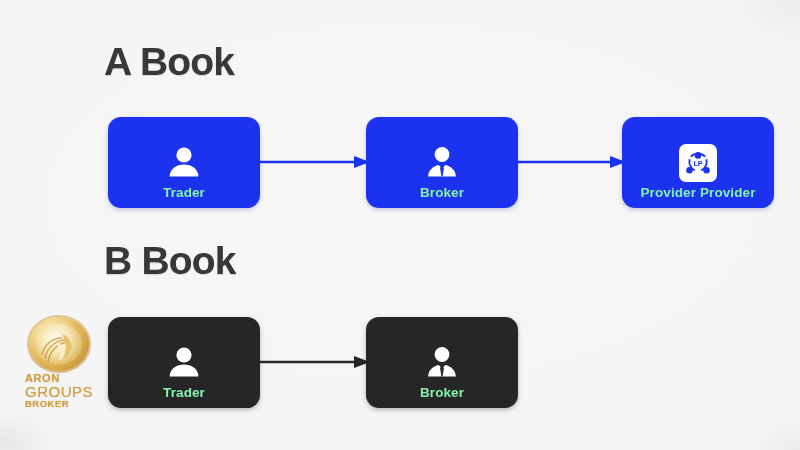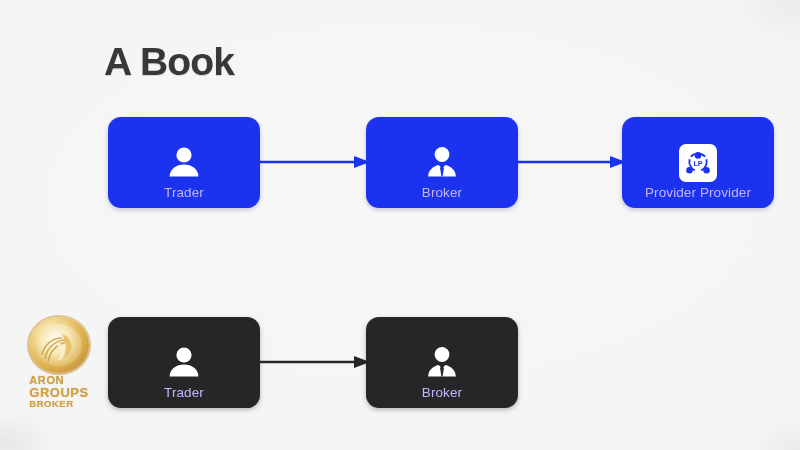--- a/index.html
+++ b/index.html
@@ -71,22 +71,22 @@
     box-shadow: 0 2px 5px rgba(0,0,0,0.26);
   }
   .node .glyph {
     height: 42px;
     display: flex;
     align-items: center;
     justify-content: center;
     margin-bottom: 2px;
   }
   .node .node-label {
-    color: #c4b5fd;
-    font-weight: normal;
+    color: #86efac;
+    font-weight: bold;
     font-size: 13.5px;
     letter-spacing: 0.1px;
     line-height: 1;
     white-space: nowrap;
   }
   .node.wide-label .node-label { font-size: 13.5px; }
 
   
   #node-a-trader { left: 108px; top: 117px; }
   #node-a-broker { left: 366px; top: 117px; }
@@ -139,21 +139,21 @@
     z-index: 2;
   }
   #brand-text {
     margin-top: 2px;
     text-align: left;
     line-height: 1.02;
     color: #d2a144;
     text-shadow: 0 0 1px rgba(180,130,40,0.55);
   }
   #brand-text .l1 { font-size: 11px; font-weight: bold; letter-spacing: 0.6px; display:block; }
-  #brand-text .l2 { font-size: 13px; font-weight: bold; letter-spacing: 0.5px; display:block; }
+  #brand-text .l2 { font-size: 15px; font-weight: normal; letter-spacing: 0.5px; display:block; }
   #brand-text .l3 { font-size: 9.5px; font-weight: bold; letter-spacing: 0.5px; display:block; }
 </style>
 </head>
 <body>
 
 <div id="stage">
 
   <div class="section-title" id="title-a">A Book</div>
 
   <div class="node blue" id="node-a-trader">
@@ -198,20 +198,21 @@
         </g>
         <circle cx="19" cy="11.4" r="3.3" fill="#1b32ee"></circle>
         <circle cx="10.5" cy="26.2" r="3.3" fill="#1b32ee"></circle>
         <circle cx="27.5" cy="26.2" r="3.3" fill="#1b32ee"></circle>
         <text x="19" y="22.4" text-anchor="middle" font-family="Liberation Sans, sans-serif" font-size="7.2" font-weight="bold" fill="#1b32ee">LP</text>
       </svg>
     </span>
     <span class="node-label">Provider Provider</span>
   </div>
 
+  <div class="section-title" id="title-b">B Book</div>
 
   <div class="node dark" id="node-b-trader">
     <span class="glyph">
       <svg width="40" height="40" viewBox="0 0 40 40" aria-hidden="true">
         <circle cx="20" cy="12" r="7.6" fill="#ffffff"></circle>
         <path d="M5.6 33.5c0-7.3 6.4-12.1 14.4-12.1s14.4 4.8 14.4 12.1z" fill="#ffffff"></path>
       </svg>
     </span>
     <span class="node-label">Trader</span>
   </div>

